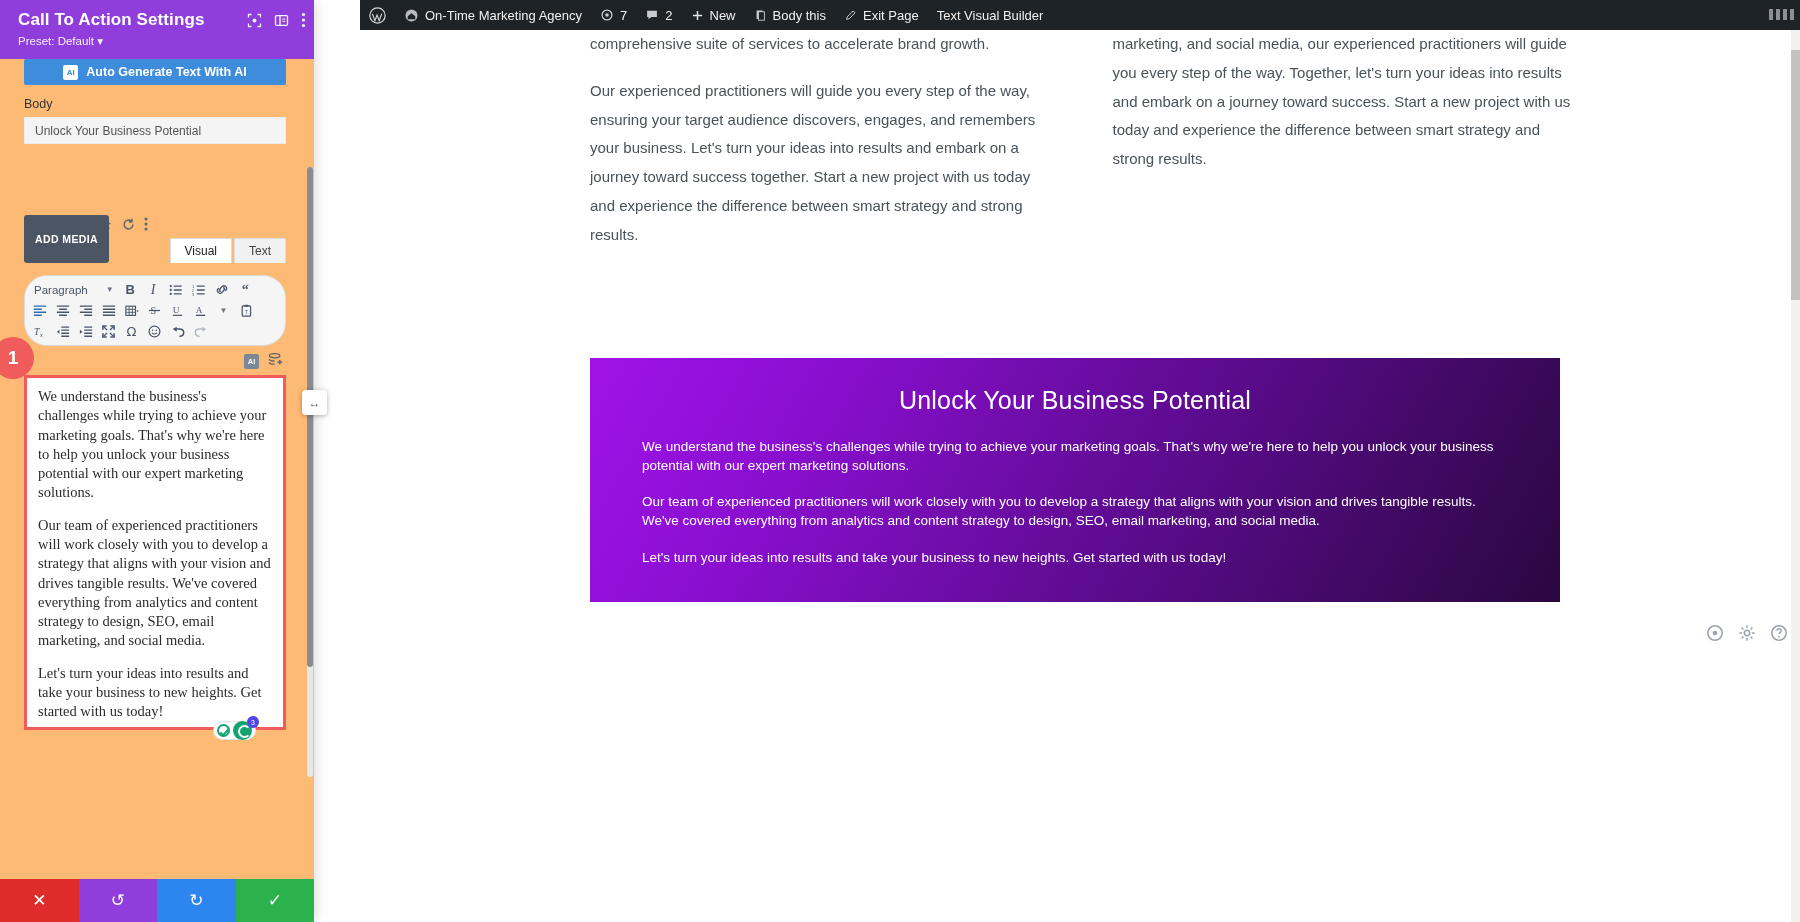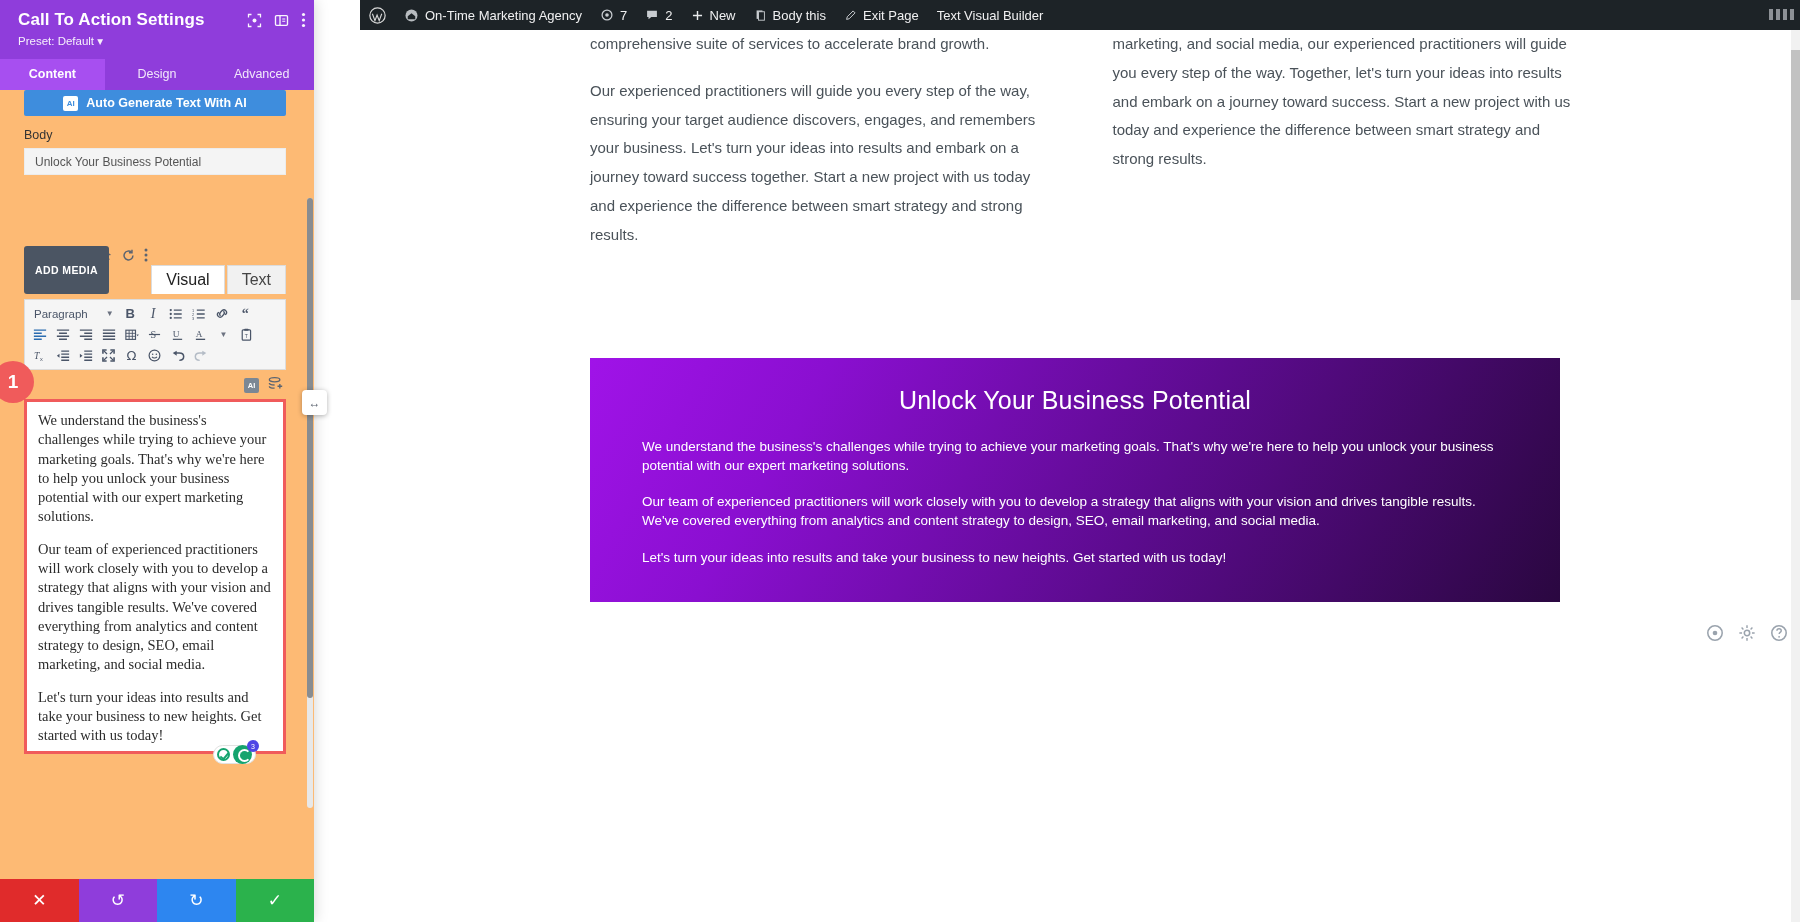--- a/index.html
+++ b/index.html
@@ -77,21 +77,21 @@
   .body-label-row .lbl { font-size: 12.5px; color: #333; }
   .body-label-row .mini { color: #5c6470; cursor: pointer; display:flex; align-items:center; }
 
   .addmedia-row { display: flex; align-items: flex-end; margin: 0 28px 0 24px; position: relative; height: 24px; }
   .add-media {
     background: #4b5563; color: #fff; font-size: 10.5px; font-weight: bold;
     letter-spacing: .4px; padding: 18px 11px; border-radius: 3px; cursor: pointer;
   }
   .vt-tabs { position: absolute; right: 0; bottom: 0; display: flex; gap: 2px; }
   .vt-tabs .vt {
-    font-size: 16px; color: #444; padding: 5px 14px 5px;
+    font-size: 12px; color: #444; padding: 5px 14px 5px;
     background: #f1f1f1; border: 1px solid #dcdcdc; border-bottom: none; cursor: pointer;
   }
   .vt-tabs .vt.active { background: #fff; color: #222; }
 
   .editor-toolbar {
     margin: 0 28px 0 24px; background: #f5f5f5; border: 1px solid #dcdcdc;
     padding: 3px 2px 3px 4px;
   }
   .tb-row { display: flex; align-items: center; gap: 2px; height: 21px; }
   .tb-btn {
@@ -493,25 +493,20 @@
       <span>
         <svg width="5" height="16" viewBox="0 0 5 16">
             <circle cx="2.5" cy="2.5" r="1.6" fill="#fff"></circle>
             <circle cx="2.5" cy="8" r="1.6" fill="#fff"></circle>
             <circle cx="2.5" cy="13.5" r="1.6" fill="#fff"></circle>
           </svg>
       </span>
     </div>
   </div>
 
-  <div id="panel-tabs">
-    <div class="tab active">Content</div>
-    <div class="tab">Design</div>
-    <div class="tab">Advanced</div>
-  </div>
 
   <div id="panel-body">
 
     <div class="ai-gen-btn">
       <span class="ai-chip">AI</span>
       <span>Auto Generate Text With AI</span>
     </div>
 
     <div style="position:absolute; left:0; top:38px; width:314px;">
       <div class="field-label">Body</div>
@@ -555,21 +550,21 @@
       </div>
 
       <div class="addmedia-row" style="margin-top:8px;">
         <div class="add-media">ADD MEDIA</div>
         <div class="vt-tabs">
           <div class="vt active">Visual</div>
           <div class="vt">Text</div>
         </div>
       </div>
 
-      <div class="editor-toolbar" style="margin-top:5px;">
+      <div class="editor-toolbar" style="margin-top:12px;border-radius:23px;">
         <div class="tb-row">
           <div class="tb-select">
             <span>Paragraph</span>
             <span class="tb-caret">▼</span>
           </div>
           <div class="tb-btn">
               <b style="font-size:13px;">B</b>
             </div>
           <div class="tb-btn">
               <i style="font-family:'Liberation Serif',serif;font-size:14px;">I</i>

